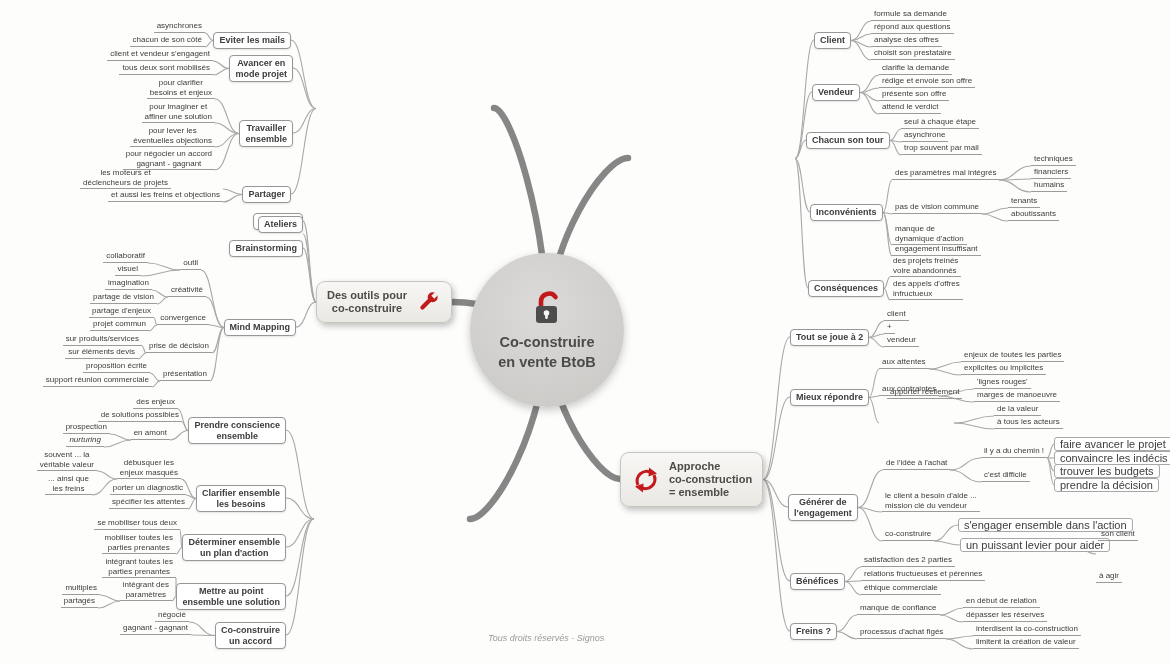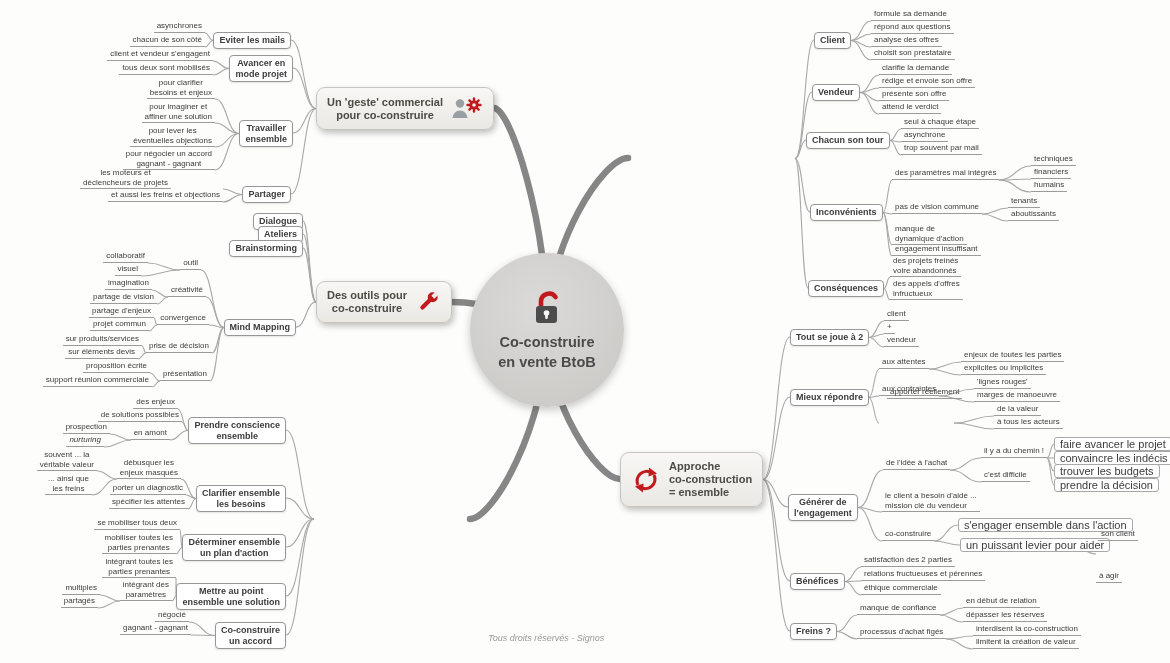--- a/index.html
+++ b/index.html
@@ -153,37 +153,20 @@
       <path d="M 845 581.5 C 853 581.5 853 595 861 595" fill="none" stroke="#a8a8a8" stroke-width="1.1"></path>
       <path d="M 763 479.5 C 776.5 479.5 776.5 631 790 631" fill="none" stroke="#a8a8a8" stroke-width="1.1"></path>
       <path d="M 837 631.5 C 847 631.5 847 615 857 615" fill="none" stroke="#a8a8a8" stroke-width="1.1"></path>
       <path d="M 940 615 C 951.5 615 951.5 608 963 608" fill="none" stroke="#a8a8a8" stroke-width="1.1"></path>
       <path d="M 940 615 C 951.5 615 951.5 622 963 622" fill="none" stroke="#a8a8a8" stroke-width="1.1"></path>
       <path d="M 837 631.5 C 847 631.5 847 639 857 639" fill="none" stroke="#a8a8a8" stroke-width="1.1"></path>
       <path d="M 946 639 C 959.5 639 959.5 636 973 636" fill="none" stroke="#a8a8a8" stroke-width="1.1"></path>
       <path d="M 946 639 C 959.5 639 959.5 649 973 649" fill="none" stroke="#a8a8a8" stroke-width="1.1"></path>
     </svg>
   <div id="nodes-layer">
-      <div class="node main side-L" style="right: 676px; top: 87px;">
-        <span class="main-text">Un 'geste' commercial<br>pour co-construire</span>
-        <span class="main-icon">
-          <svg width="32" height="27" viewBox="0 0 32 27">
-       <circle cx="9" cy="8.5" r="4.2" fill="#999fa3"></circle>
-       <path d="M1.5 23 a7.5 7.5 0 0 1 15 0 Z" fill="#999fa3"></path>
-       <g stroke="#c2191c" stroke-width="2.4" stroke-linecap="round">
-         <line x1="23" y1="3.5" x2="23" y2="16.5"></line>
-              <line x1="16.5" y1="10" x2="29.5" y2="10"></line>
-         <line x1="18.4" y1="5.4" x2="27.6" y2="14.6"></line>
-              <line x1="27.6" y1="5.4" x2="18.4" y2="14.6"></line>
-       </g>
-       <circle cx="23" cy="10" r="4.6" fill="#c2191c"></circle>
-            <circle cx="23" cy="10" r="1.8" fill="#f1f0ed"></circle>
-     </svg>
-        </span>
-      </div>
       <div class="node box side-L" style="right: 879px; top: 32px;">Eviter les mails</div>
       <div class="node leaf side-L" style="right: 965px; top: 21px;">asynchrones</div>
       <div class="node leaf side-L" style="right: 965px; top: 35px;">chacun de son côté</div>
       <div class="node box side-L" style="right: 877px; top: 55px;">Avancer en<br>mode projet</div>
       <div class="node leaf side-L" style="right: 957px; top: 49px;">client et vendeur s'engagent</div>
       <div class="node leaf side-L" style="right: 957px; top: 63px;">tous deux sont mobilisés</div>
       <div class="node box side-L" style="right: 877px; top: 120px;">Travailler<br>ensemble</div>
       <div class="node leaf side-L" style="right: 955px; top: 78px;">pour clarifier<br>besoins et enjeux</div>
       <div class="node leaf side-L" style="right: 955px; top: 102px;">pour imaginer et<br>affiner une solution</div>
       <div class="node leaf side-L" style="right: 955px; top: 126px;">pour lever les<br>éventuelles objections</div>
@@ -197,21 +180,21 @@
           <svg width="26" height="26" viewBox="0 0 26 26">
        <g transform="rotate(45 13 13)">
          <rect x="10.9" y="7.5" width="4.2" height="15.5" rx="2.1" fill="#c2191c"></rect>
          <circle cx="13" cy="6.4" r="5" fill="#c2191c"></circle>
          <rect x="10.9" y="0.2" width="4.2" height="6" fill="#efeeea"></rect>
        </g>
      </svg>
         </span>
       </div>
       <div class="node box side-L" style="right: 867px; top: 213px;">Dialogue</div>
-      <div class="node box side-L" style="right: 867px; top: 226px;">Ateliers</div>
+      <div class="node box side-L" style="right: 867px; top: 216px;">Ateliers</div>
       <div class="node box side-L" style="right: 867px; top: 240px;">Brainstorming</div>
       <div class="node box side-L" style="right: 874px; top: 319px;">Mind Mapping</div>
       <div class="node leaf side-L" style="right: 969px; top: 258px;">outil</div>
       <div class="node leaf side-L" style="right: 1022px; top: 251px;">collaboratif</div>
       <div class="node leaf side-L" style="right: 1029px; top: 264px;">visuel</div>
       <div class="node leaf side-L" style="right: 964px; top: 285px;">créativité</div>
       <div class="node leaf side-L" style="right: 1018px; top: 278px;">imagination</div>
       <div class="node leaf side-L" style="right: 1013px; top: 292px;">partage de vision</div>
       <div class="node leaf side-L" style="right: 961px; top: 313px;">convergence</div>
       <div class="node leaf side-L" style="right: 1016px; top: 306px;">partage d'enjeux</div>

